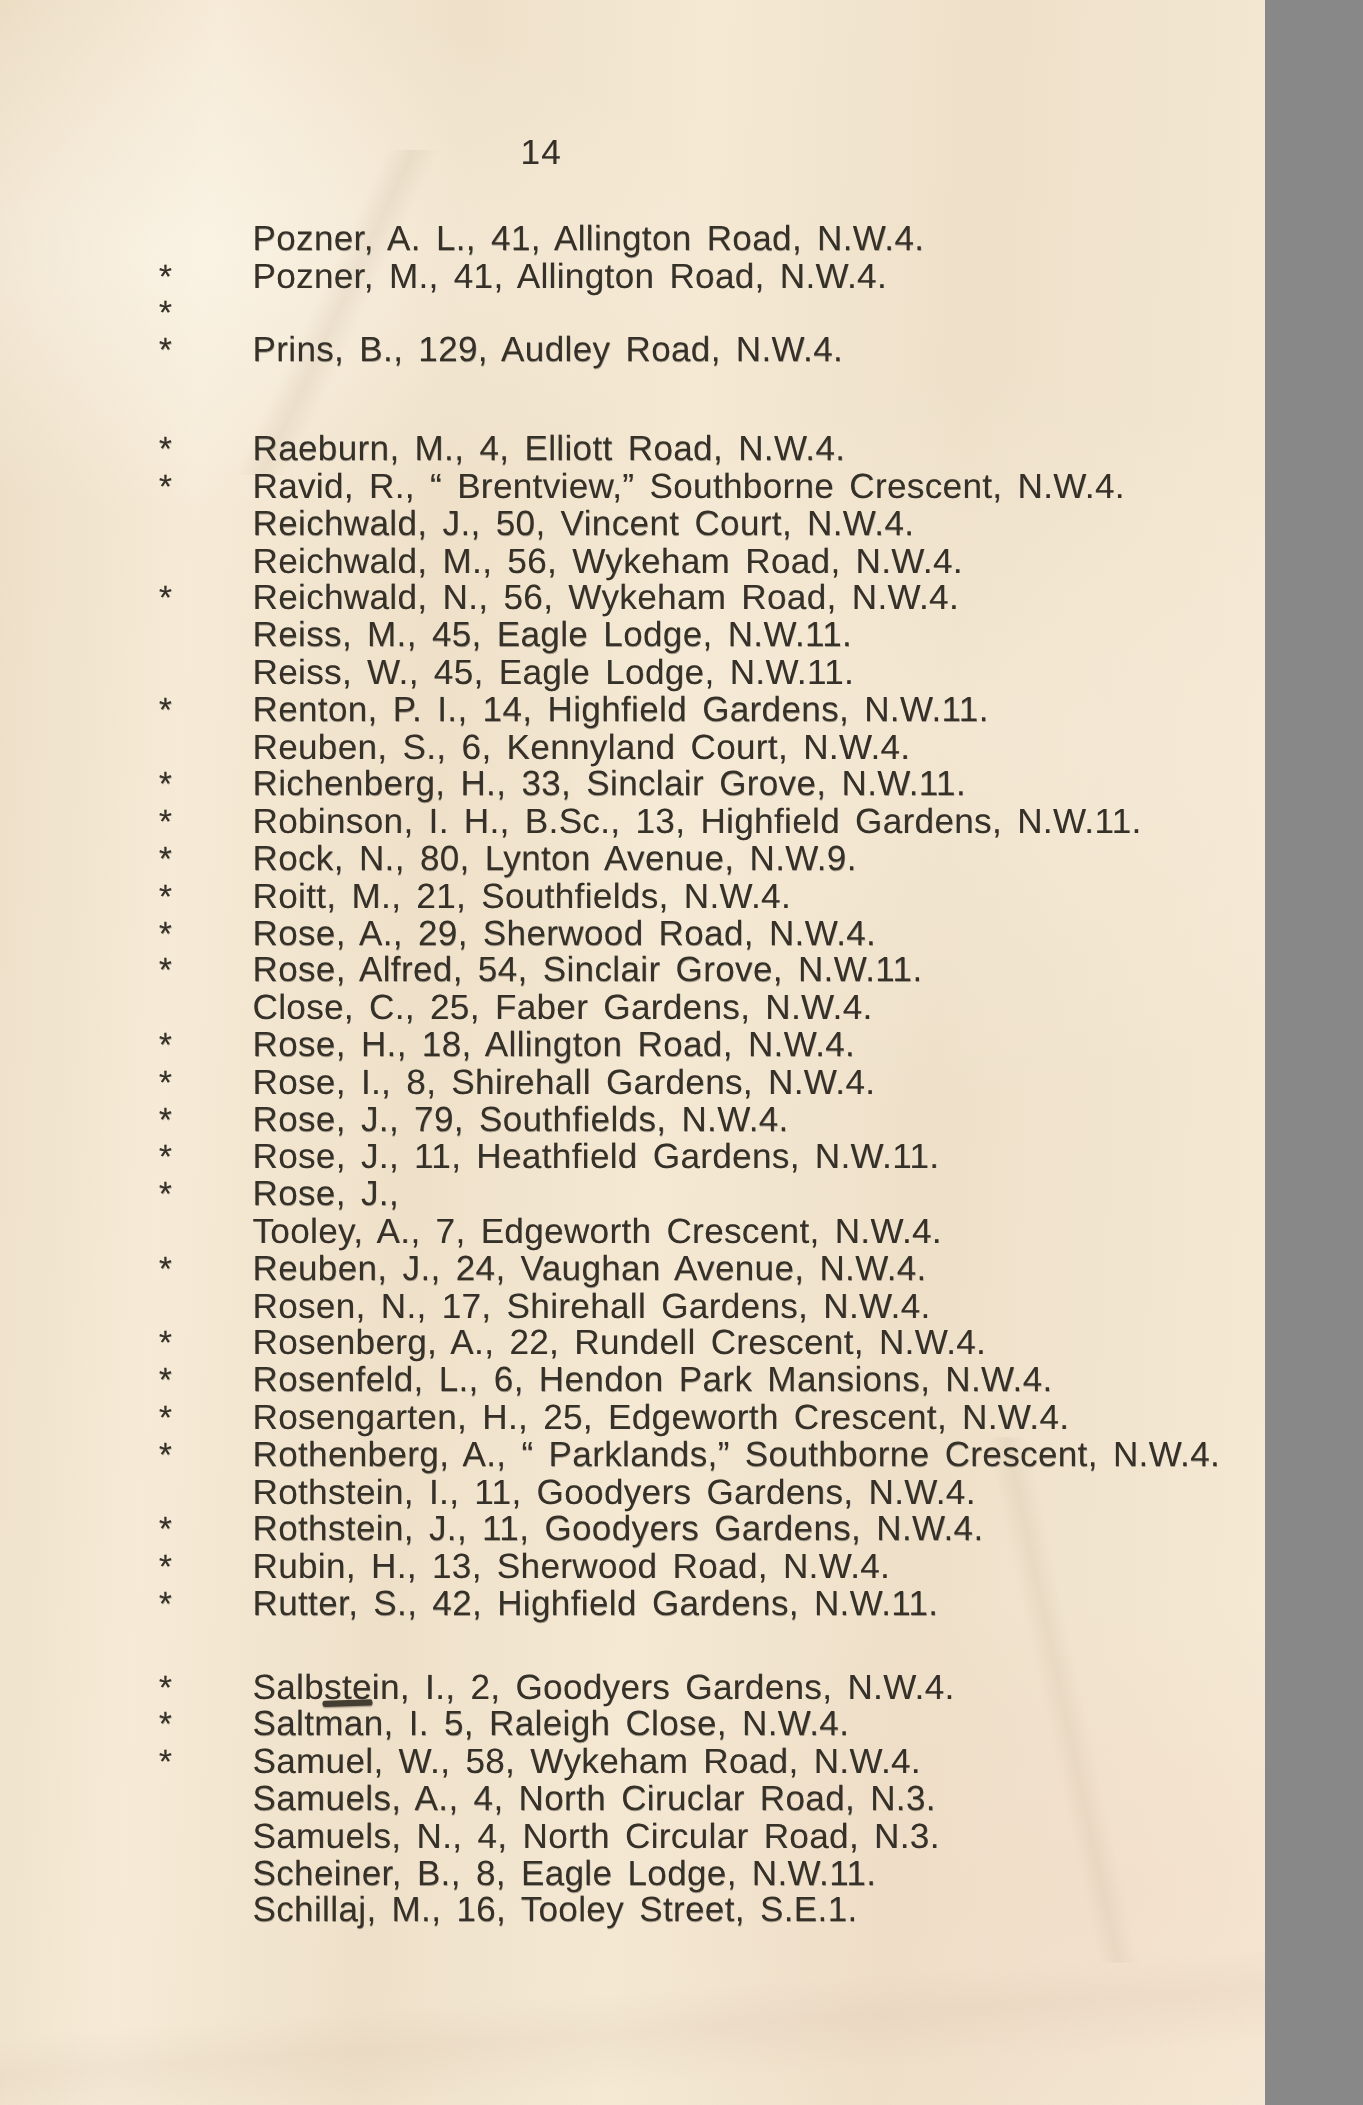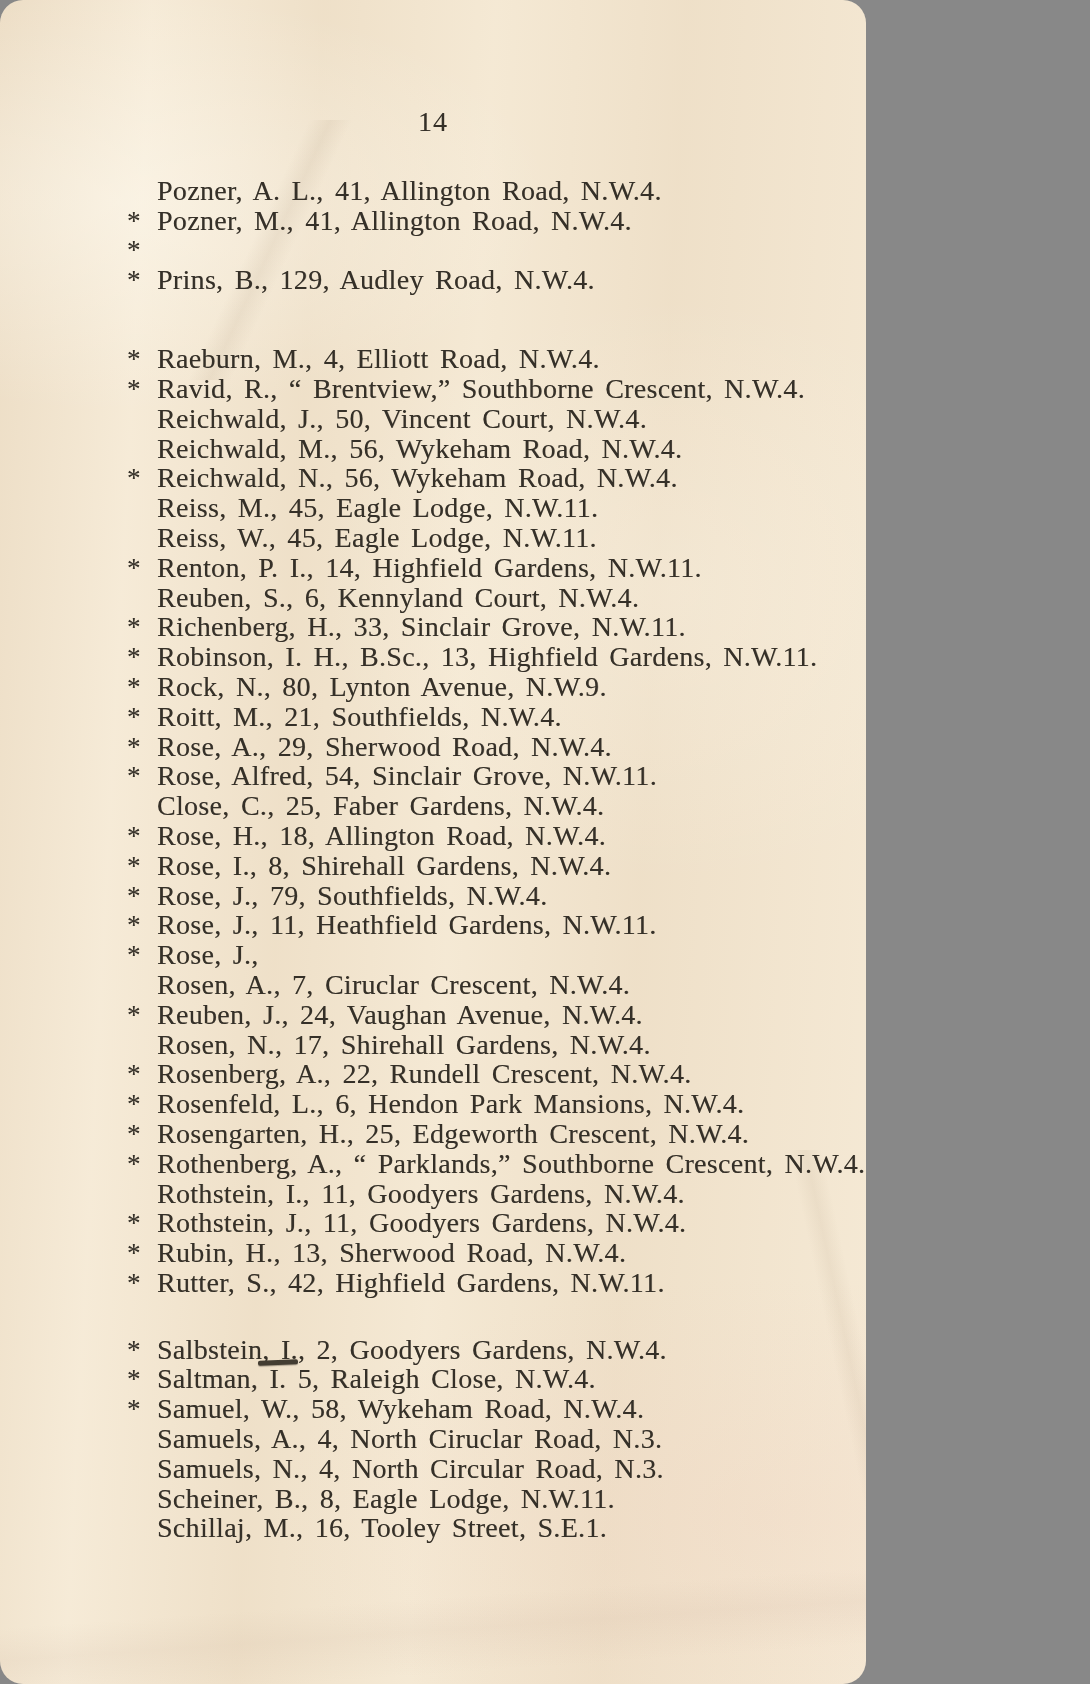--- a/index.html
+++ b/index.html
@@ -2,38 +2,37 @@
 <html><head>
 <meta charset="utf-8">
 <style>
   html, body {
     margin: 0;
     padding: 0;
     background: #888;
   }
   .page {
     position: relative;
-    width: 866px;
+    width: 1012px;
     height: 1684px;
     overflow: hidden;
     background-color: #f2e5cf;
     background-image:
       radial-gradient(ellipse 620px 300px at 14% 12%, rgba(255,252,243,0.45), rgba(255,252,243,0) 70%),
       radial-gradient(ellipse 700px 340px at 88% 90%, rgba(240,210,192,0.30), rgba(240,210,192,0) 70%),
       radial-gradient(ellipse 520px 420px at 78% 35%, rgba(255,250,238,0.25), rgba(255,250,238,0) 70%),
       linear-gradient(93deg,
         rgba(222,201,172,0.28) 0%,
         rgba(255,248,234,0.30) 16%,
         rgba(225,204,174,0.20) 34%,
         rgba(251,242,224,0.30) 52%,
         rgba(226,205,176,0.22) 72%,
         rgba(252,243,227,0.30) 100%);
-    font-family: Liberation Serif, serif;
+    font-family: Liberation Sans, sans-serif;
     color: #353028;
-    border-radius: 23px;
   }
   
   .crease {
     position: absolute;
     pointer-events: none;
   }
   .crease-1 {
     left: 60px; top: 120px; width: 420px; height: 260px;
     background: linear-gradient(115deg, rgba(0,0,0,0) 46%, rgba(150,125,95,0.10) 50%, rgba(0,0,0,0) 54%);
   }
@@ -78,20 +77,21 @@
     width: 30px;
     flex: 0 0 30px;
     font-size: 27px;
     text-shadow: 0.3px 0.4px 0 rgba(53,48,40,0.35);
   }
   .txt {
     font-size: 28px;
     letter-spacing: 0.3px;
     word-spacing: 4px;
     text-shadow: 0.3px 0.4px 0 rgba(53,48,40,0.4);
+    margin-left: 45px;
   }
 
   .ink-smudge {
     position: absolute;
     left: 258px;
     top: 1360px;
     width: 40px;
     height: 5px;
     background: #433d32;
     border-radius: 2px;
@@ -207,21 +207,21 @@
         <div class="entry-row">
           <span class="star">*</span>
           <span class="txt">Rose, J., 11, Heathfield Gardens, N.W.11.</span>
         </div>
         <div class="entry-row">
           <span class="star">*</span>
           <span class="txt">Rose, J.,</span>
         </div>
         <div class="entry-row">
           <span class="star"></span>
-          <span class="txt">Rosen, A., 7, Ciruclar Crescent, N.W.4.</span>
+          <span class="txt">Tooley, A., 7, Edgeworth Crescent, N.W.4.</span>
         </div>
         <div class="entry-row">
           <span class="star">*</span>
           <span class="txt">Reuben, J., 24, Vaughan Avenue, N.W.4.</span>
         </div>
         <div class="entry-row">
           <span class="star"></span>
           <span class="txt">Rosen, N., 17, Shirehall Gardens, N.W.4.</span>
         </div>
         <div class="entry-row">

